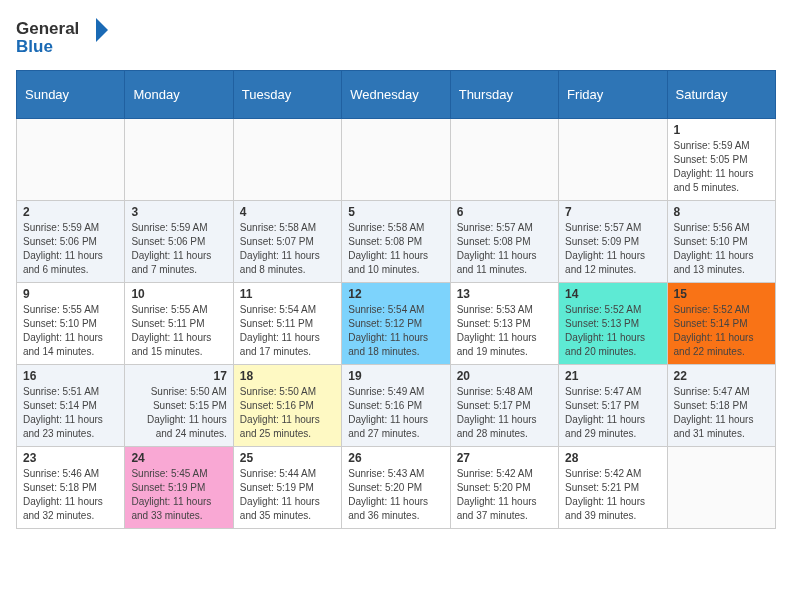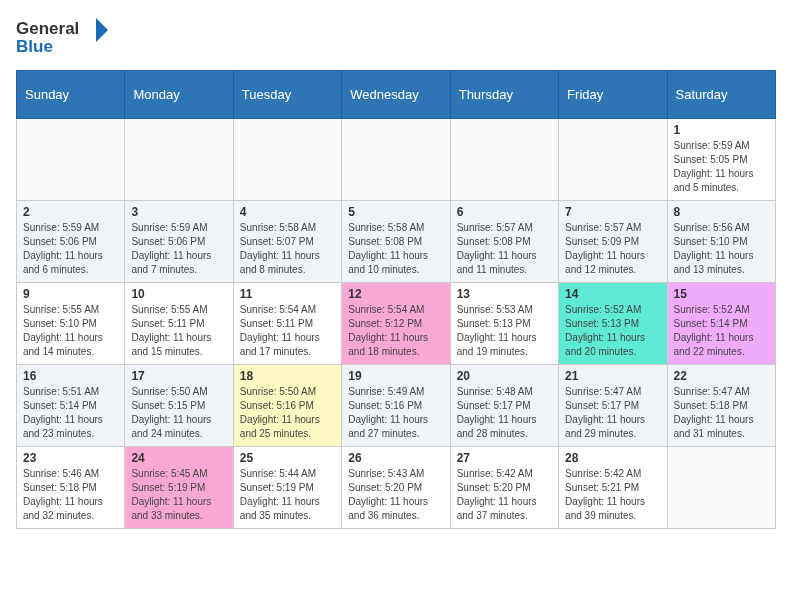--- a/index.html
+++ b/index.html
@@ -181,58 +181,58 @@
 Daylight: 11 hours
 and 15 minutes.</div>
         </td>
         <td style="background-color: rgb(255, 255, 255); margin-top: 8px;">
           <span class="day-num">11</span>
           <div class="day-info" style="white-space: pre-line;">Sunrise: 5:54 AM
 Sunset: 5:11 PM
 Daylight: 11 hours
 and 17 minutes.</div>
         </td>
-        <td style="background-color: #f9a8d4;">
+        <td style="background-color: #7dd3fc;">
           <span class="day-num">12</span>
           <div class="day-info" style="white-space: pre-line;">Sunrise: 5:54 AM
 Sunset: 5:12 PM
 Daylight: 11 hours
 and 18 minutes.</div>
         </td>
         <td style="background-color: rgb(255, 255, 255);">
           <span class="day-num">13</span>
           <div class="day-info" style="white-space: pre-line;">Sunrise: 5:53 AM
 Sunset: 5:13 PM
 Daylight: 11 hours
 and 19 minutes.</div>
         </td>
         <td style="background-color: #5eead4;">
           <span class="day-num">14</span>
           <div class="day-info" style="white-space: pre-line;">Sunrise: 5:52 AM
 Sunset: 5:13 PM
 Daylight: 11 hours
 and 20 minutes.</div>
         </td>
-        <td style="background-color: #f0abfc;">
+        <td style="background-color: #f97316;">
           <span class="day-num">15</span>
           <div class="day-info" style="white-space: pre-line;">Sunrise: 5:52 AM
 Sunset: 5:14 PM
 Daylight: 11 hours
 and 22 minutes.</div>
         </td>
       </tr>
       <tr>
         <td style="background-color: rgb(240, 244, 249);">
           <span class="day-num">16</span>
           <div class="day-info" style="white-space: pre-line;">Sunrise: 5:51 AM
 Sunset: 5:14 PM
 Daylight: 11 hours
 and 23 minutes.</div>
         </td>
-        <td style="background-color: rgb(240, 244, 249);">
+        <td style="background-color: rgb(240, 244, 249); text-align: right;">
           <span class="day-num">17</span>
           <div class="day-info" style="white-space: pre-line;">Sunrise: 5:50 AM
 Sunset: 5:15 PM
 Daylight: 11 hours
 and 24 minutes.</div>
         </td>
         <td style="background-color: #fef9c3;">
           <span class="day-num">18</span>
           <div class="day-info" style="white-space: pre-line;">Sunrise: 5:50 AM
 Sunset: 5:16 PM

